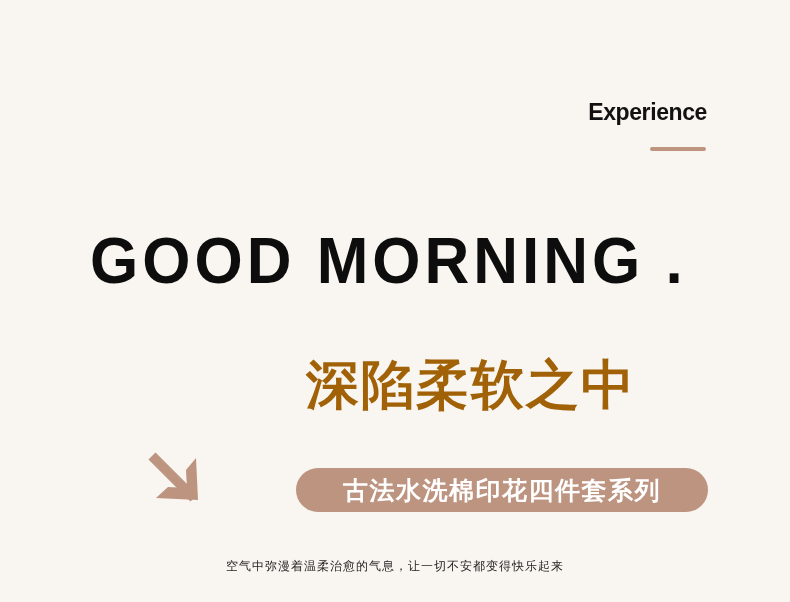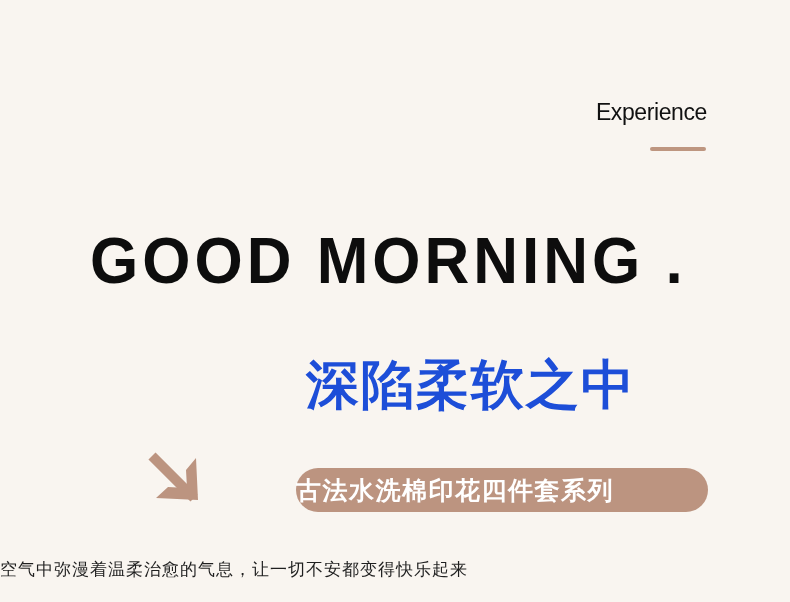--- a/index.html
+++ b/index.html
@@ -24,21 +24,21 @@
   .experience-block {
     position: absolute;
     top: 100px;
     right: 83px;
     text-align: right;
     width: 220px;
   }
   .experience-title {
     font-family: "Liberation Sans", "DejaVu Sans", sans-serif;
     font-size: 23px;
-    font-weight: 400;
+    font-weight: 700;
     letter-spacing: -0.4px;
     color: #111111;
     line-height: 1.05;
     display: block;
   }
   .experience-sub {
     font-family: "Liberation Sans", "DejaVu Sans", sans-serif;
     font-size: 13px;
     font-weight: 400;
     letter-spacing: 0.3px;
@@ -89,21 +89,21 @@
 
   
   .soft-headline {
     position: absolute;
     top: 358px;
     left: 306px;
     font-family: "DejaVu Sans", "Liberation Sans", sans-serif;
     font-size: 53px;
     font-weight: 700;
     letter-spacing: 2px;
-    color: #1d4ed8;
+    color: #a16207;
     white-space: nowrap;
     line-height: 1;
   }
 
   
   .arrow-wrap {
     position: absolute;
     top: 448px;
     left: 146px;
     width: 62px;
@@ -115,41 +115,42 @@
   .series-pill {
     position: absolute;
     top: 468px;
     left: 296px;
     width: 412px;
     height: 44px;
     border-radius: 22px;
     background: #BC9480;
     display: flex;
     align-items: center;
-    justify-content: flex-start;
+    justify-content: center;
     box-sizing: border-box;
   }
   .series-pill-label {
     font-family: "DejaVu Sans", "Liberation Sans", sans-serif;
     font-size: 25px;
     font-weight: 700;
     letter-spacing: 1.5px;
     color: #FFFFFF;
     line-height: 1;
     white-space: nowrap;
   }
 
   
   .tagline {
     position: absolute;
     top: 558px;
     left: 0;
     width: 790px;
+    text-align: center;
     font-family: "DejaVu Sans", "Liberation Sans", sans-serif;
-    font-size: 17px;
+    font-size: 12px;
     font-weight: 400;
     letter-spacing: 1px;
     color: #1f1f1f;
     line-height: 1.4;
     white-space: nowrap;
   }
 </style>
 </head>
 <body>
 

